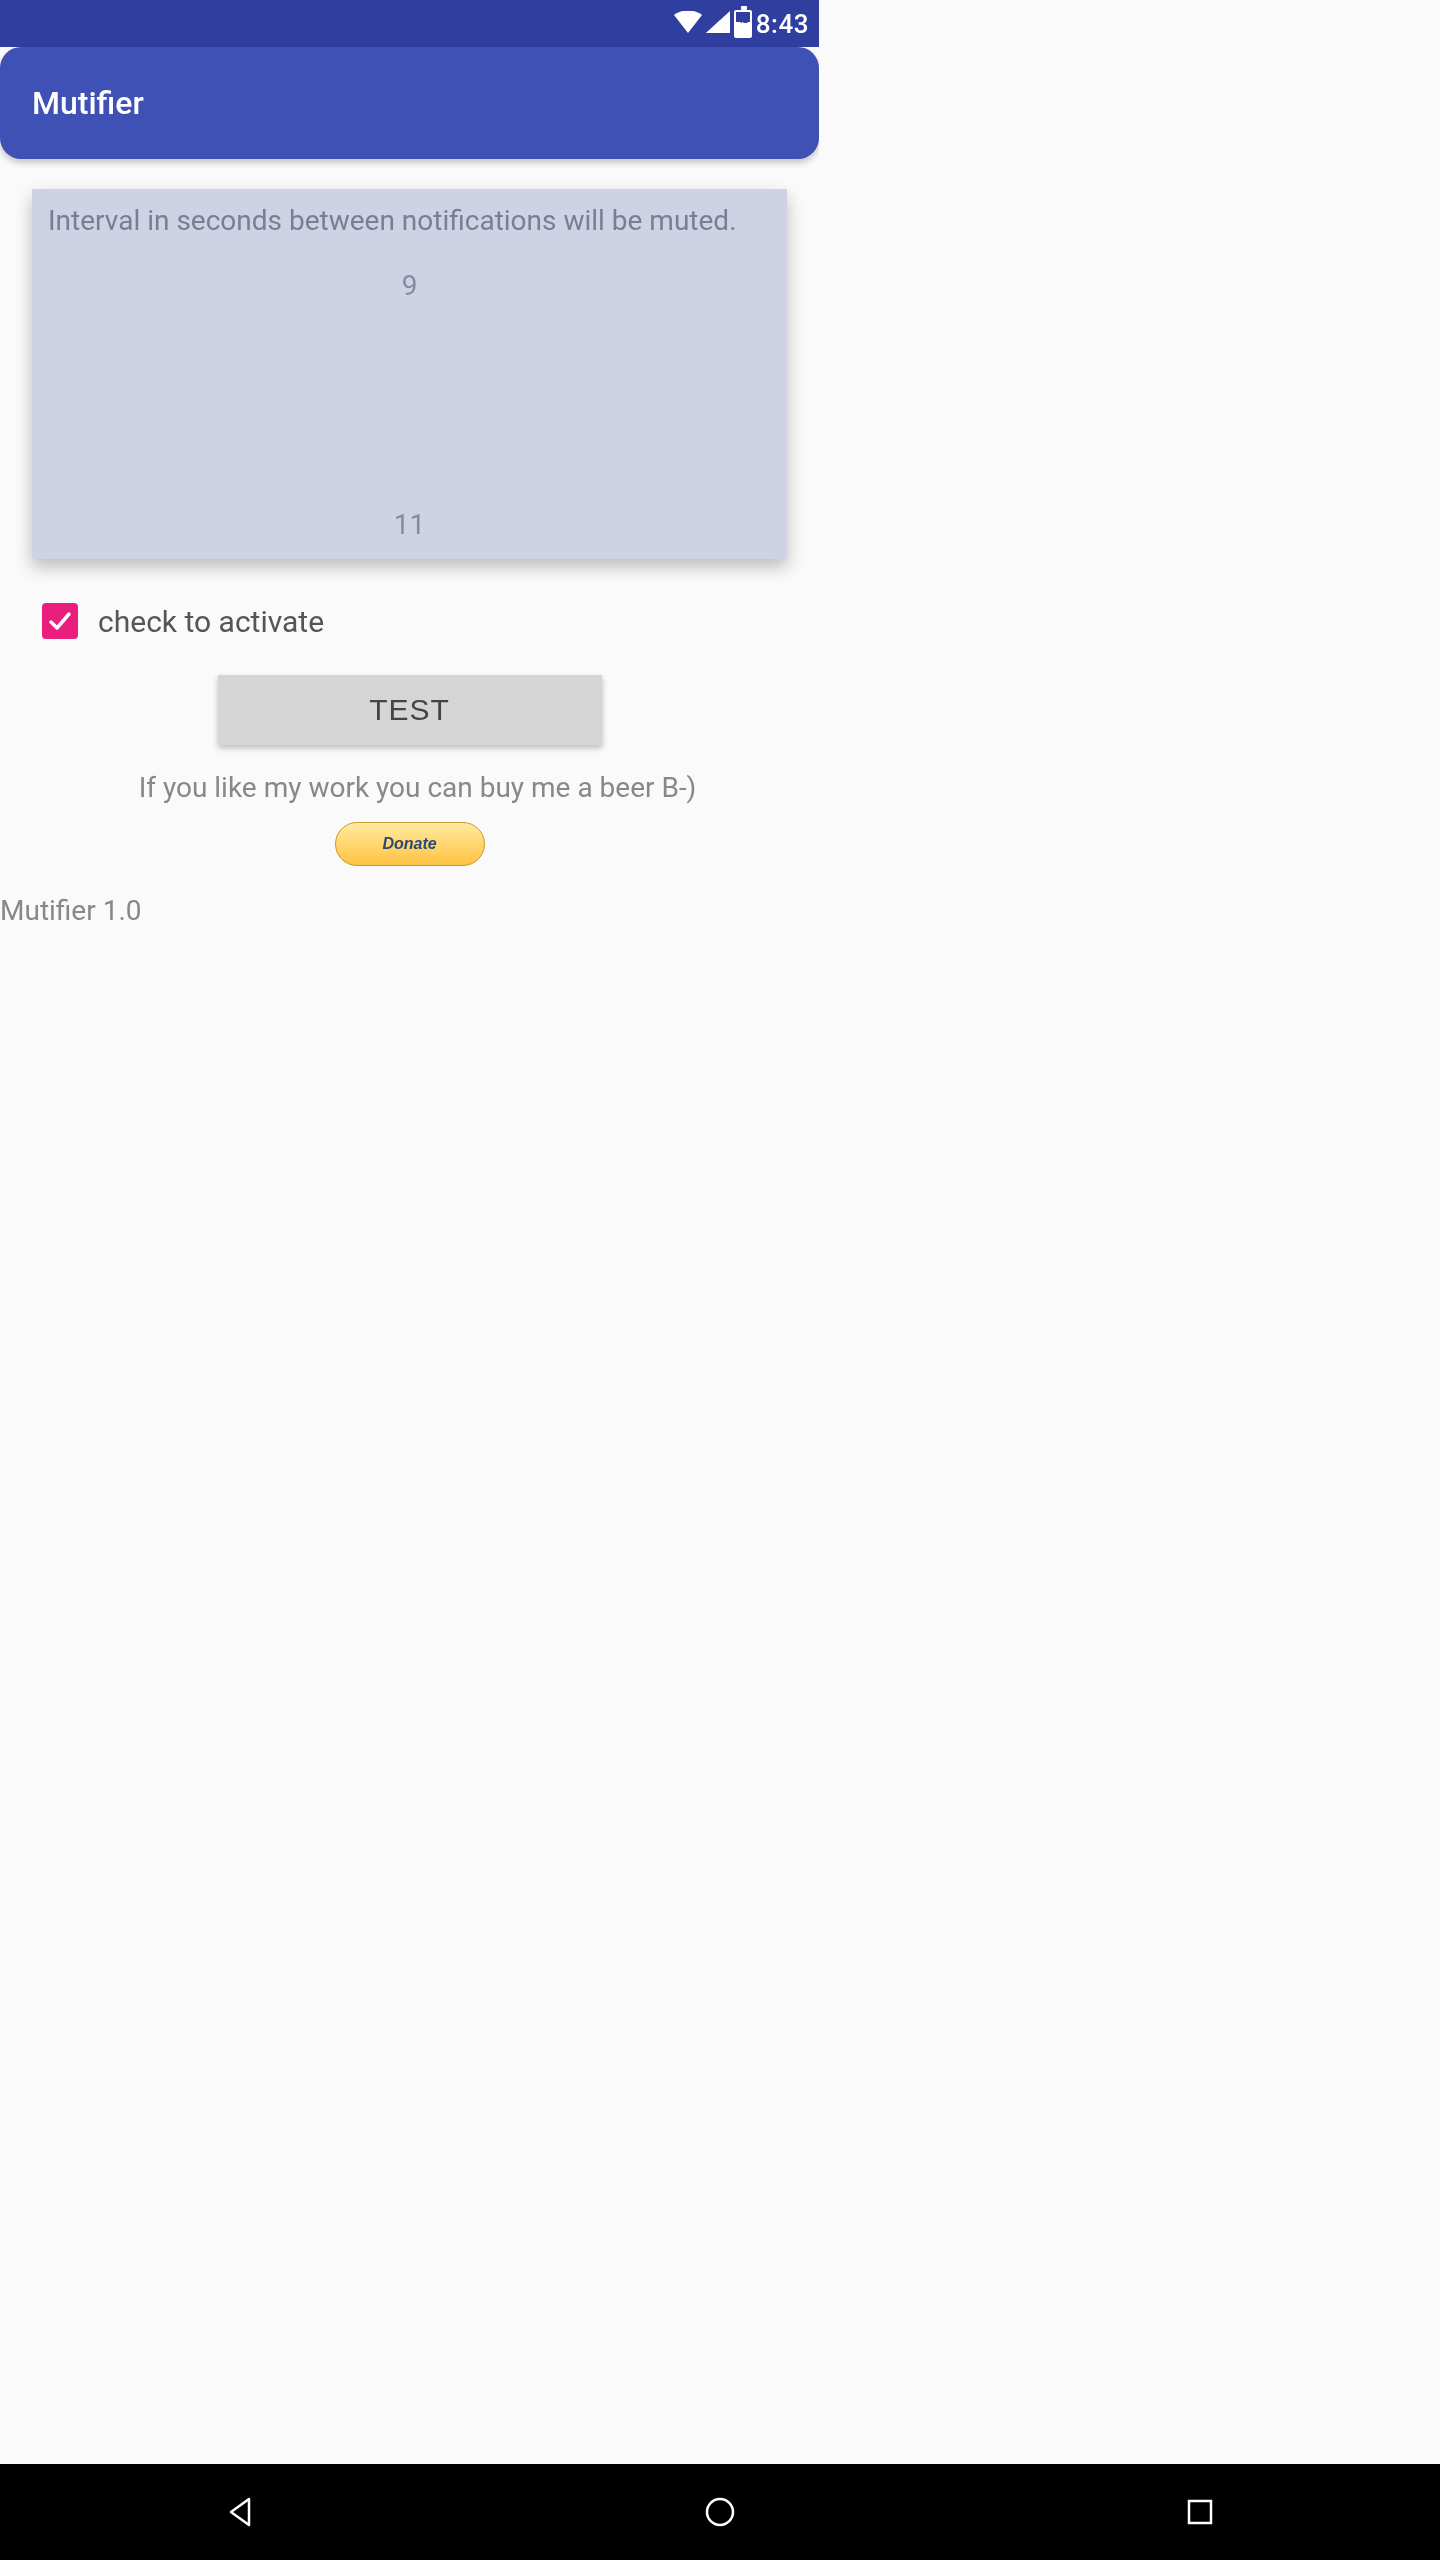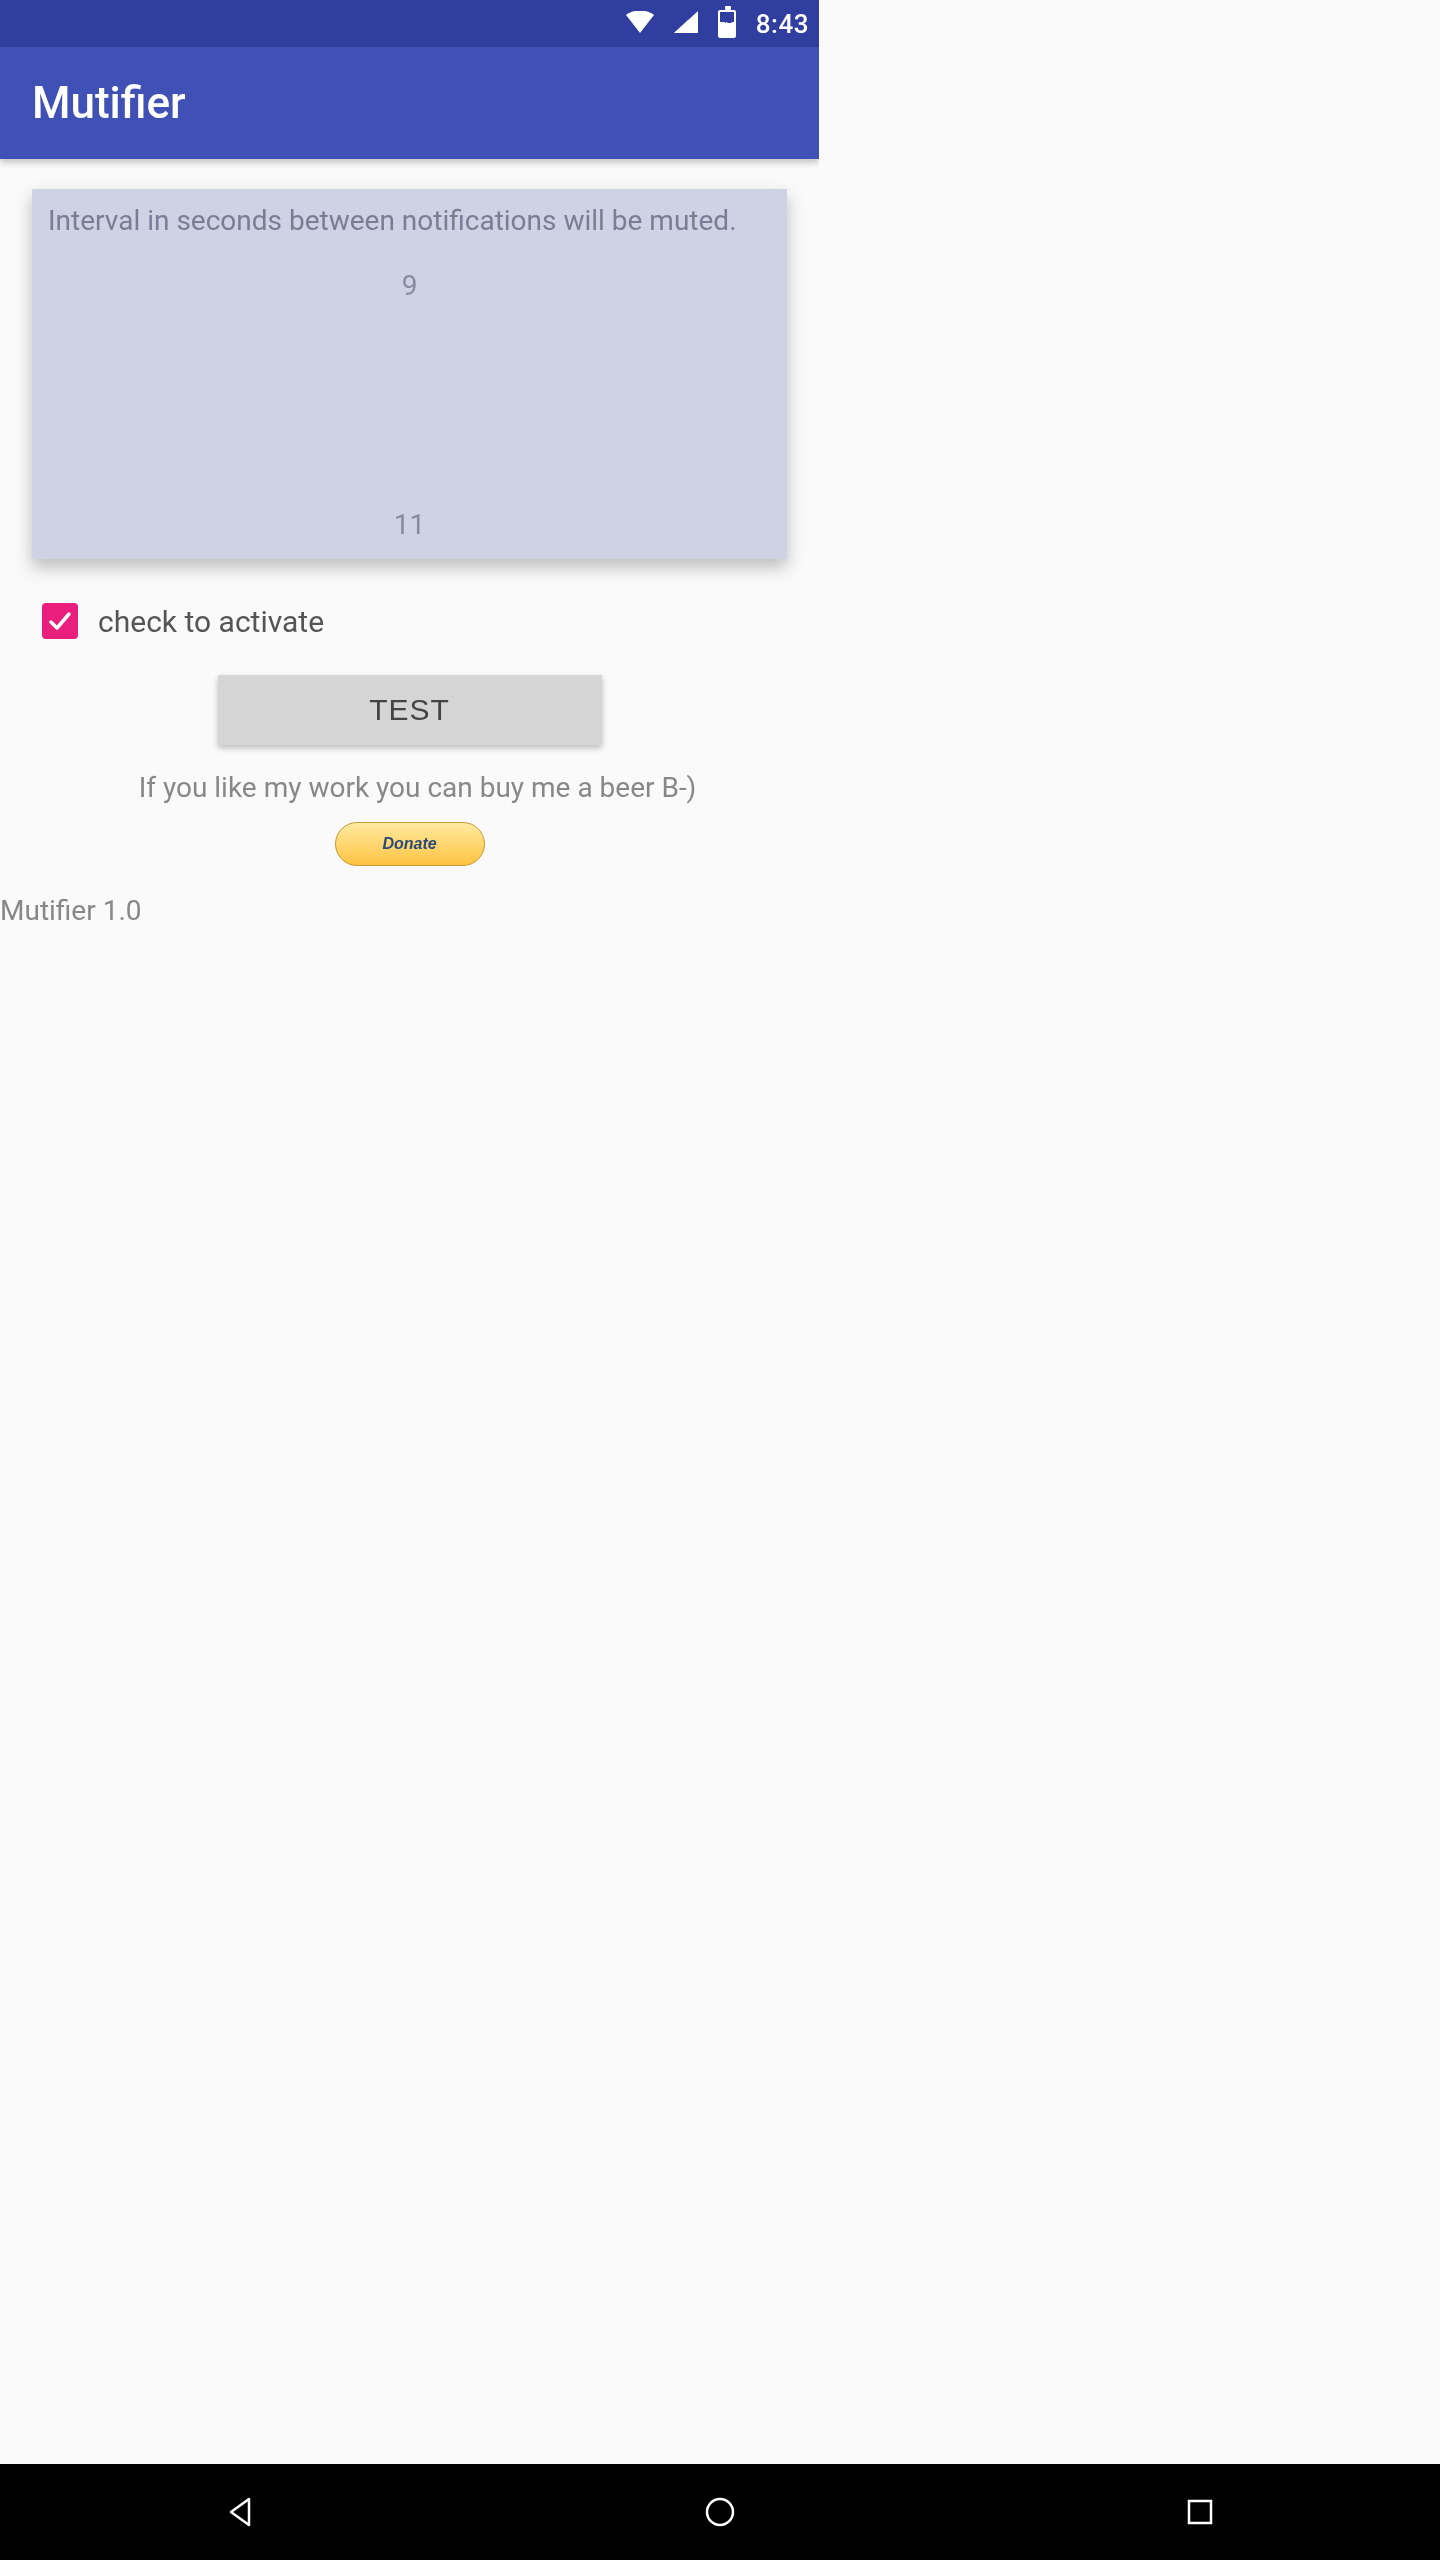--- a/index.html
+++ b/index.html
@@ -1,33 +1,33 @@
 <!DOCTYPE html>
 <html><head>
 <meta charset="utf-8">
 <style>
   * { margin: 0; padding: 0; box-sizing: border-box; }
   html, body { width: 819px; height: 1456px; font-family: Roboto, Arial, sans-serif; background: #fafafa; overflow: hidden; }
 
   .status-bar {
     height: 47px; background: #303f9f; display: flex; justify-content: flex-end; align-items: center;
-    padding: 0 10px; gap: 20px; color: #fff;
+    padding: 0 10px; gap: 4px; color: #fff;
   }
   .status-time { font-size: 26px; font-weight: 500; letter-spacing: 0.5px; }
   .battery {
     width: 18px; height: 28px; border: 2px solid #fff; border-radius: 2px; position: relative;
     display: flex; align-items: flex-end; justify-content: center; background: transparent;
   }
   .battery::before { content:''; position:absolute; top:-6px; left:5px; width:6px; height:4px; background:#fff; border-radius:1px; }
   .battery-fill { width: 100%; height: 55%; background: #fff; }
   .battery-text { position:absolute; top:3px; left:0; right:0; text-align:center; font-size:9px; color:#303f9f; font-weight:600; }
 
   .app-bar {
     height: 112px; background: #3f51b5; display: flex; align-items: center; padding: 0 32px;
-    color: #fff; font-size: 44px; font-weight: 500; box-shadow: 0 4px 6px rgba(0,0,0,0.2);
+    color: #fff; font-size: 32px; font-weight: 500; box-shadow: 0 4px 6px rgba(0,0,0,0.2); border-radius: 21px;
   }
 
   .content { padding: 0; background: #fafafa; height: calc(100% - 47px - 112px - 96px); }
 
   .card {
     margin: 30px 32px 8px 32px; background: #cfd2e5; padding: 14px 16px 0 16px;
     box-shadow: 0 8px 16px rgba(0,0,0,0.25);
   }
   .card-label { color: #7a7e95; font-size: 28px; line-height: 1.3; }
 

